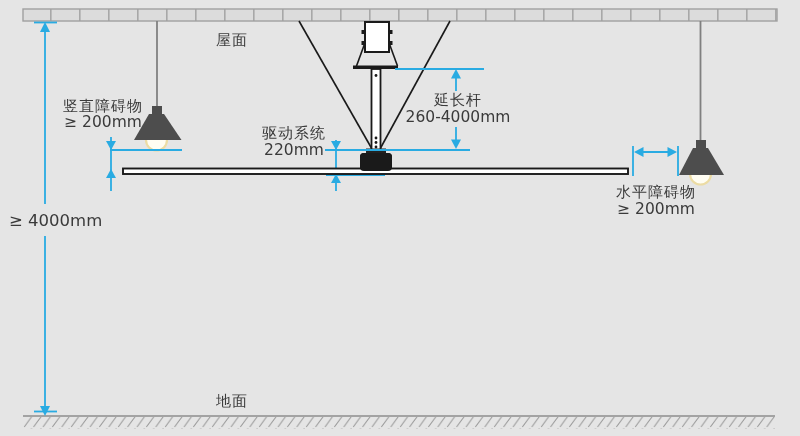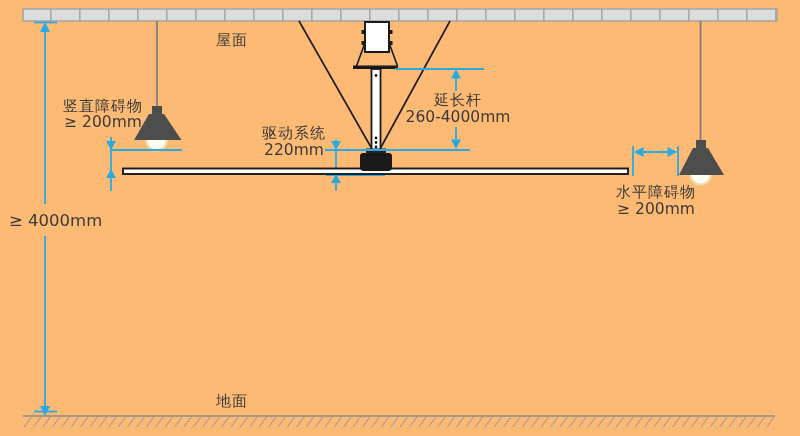--- a/index.html
+++ b/index.html
@@ -1,20 +1,20 @@
 <!DOCTYPE html>
 <html><head>
 <meta charset="utf-8">
 <style>
   html,body{margin:0;padding:0;background:#ffffff;}
   body{
     width:800px;height:436px;overflow:hidden;
     font-family:"DejaVu Sans","Liberation Sans",sans-serif;
   }
-  .stage{position:relative;width:800px;height:436px;background:#fdba74;text-align:center;}
+  .stage{position:relative;width:800px;height:436px;background:#e5e5e5;text-align:center;}
   svg{display:block;}
   text{
     font-family:"DejaVu Sans","Liberation Sans",sans-serif;
     fill:#3a3a3a;
   }
   .cjk{font-size:15px;letter-spacing:1px;}
   .num{font-size:15.5px;letter-spacing:0px;}
   .big{font-size:16.5px;}
 </style>
 </head>

